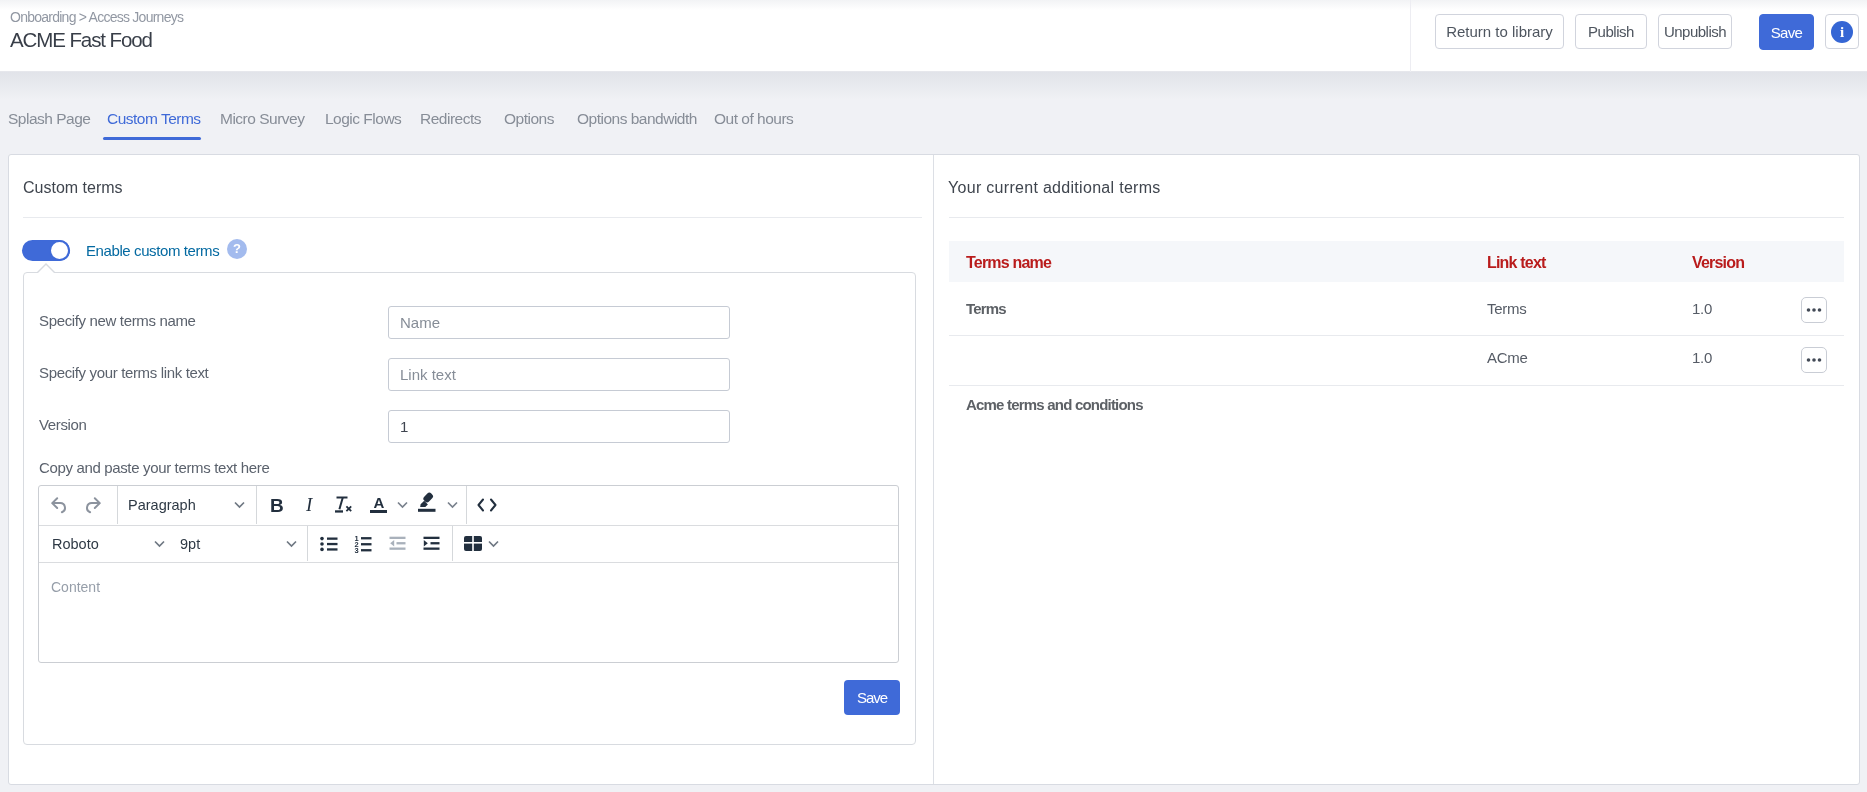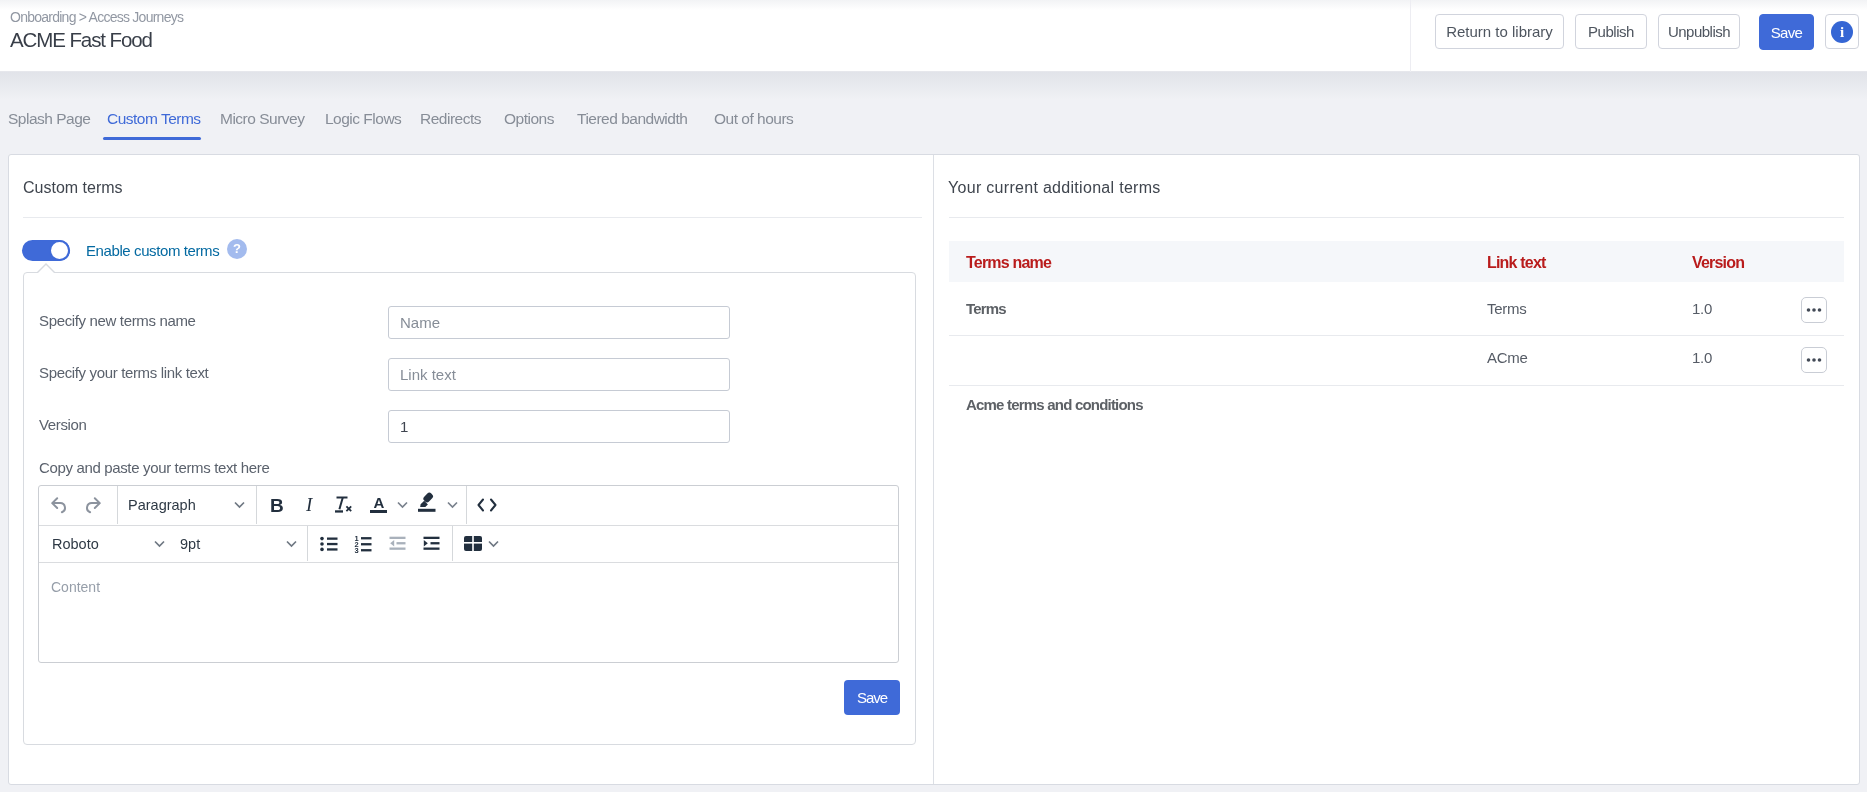--- a/index.html
+++ b/index.html
@@ -67,34 +67,34 @@
 <body>
 
 <div class="band" style="position:absolute; left:0; top:72px; width:1867px; height:28px; background:linear-gradient(#e1e3e9, #f0f1f5);"></div>
 <div class="hdr">
   <div class="hdr-top"></div>
   <div class="crumb">Onboarding &gt; Access Journeys</div>
   <div class="title">ACME Fast Food</div>
   <div class="hdr-sep"></div>
   <div class="btn" style="left:1435px; top:14px; width:129px;text-align:center;">Return to library</div>
   <div class="btn" style="left:1575px; top:14px; width:72px; letter-spacing:-0.45px;">Publish</div>
-  <div class="btn" style="left:1658px; top:14px; width:82px; letter-spacing:-0.5px;">Unpublish</div>
+  <div class="btn" style="left:1658px; top:14px; width:74px; letter-spacing:-0.5px;">Unpublish</div>
   <div class="btn primary" style="left:1759px; top:14px; width:55px; height:36px; letter-spacing:-0.7px;">Save</div>
   <div class="btn" style="left:1825px; top:14px; width:34px;">
     <span style="display:block; width:22px; height:22px; border-radius:50%; background:#3566d4; color:#fff; font-family:'Liberation Serif',serif; font-weight:bold; font-size:15px; line-height:22px; text-align:center;">i</span>
   </div>
 </div>
 
 <div class="tab" style="left:8px;">Splash Page</div>
 <div class="tab active" style="left:107px;">Custom Terms</div>
 <div class="tab" style="left:220px;">Micro Survey</div>
 <div class="tab" style="left:325px;">Logic Flows</div>
 <div class="tab" style="left:420px;">Redirects</div>
 <div class="tab" style="left:504px;">Options</div>
-<div class="tab" style="left:577px;">Tiered bandwidth</div>
+<div class="tab" style="left:577px;">Options bandwidth</div>
 <div class="tab" style="left:714px;">Out of hours</div>
 <div class="tab-line"></div>
 
 <div class="panel"></div>
 <div class="vsep"></div>
 
 <div class="h1" style="left:23px; top:179px;">Custom terms</div>
 <div class="hr" style="left:23px; top:217px; width:899px;"></div>
 <div class="toggle">
     <div class="knob"></div>

